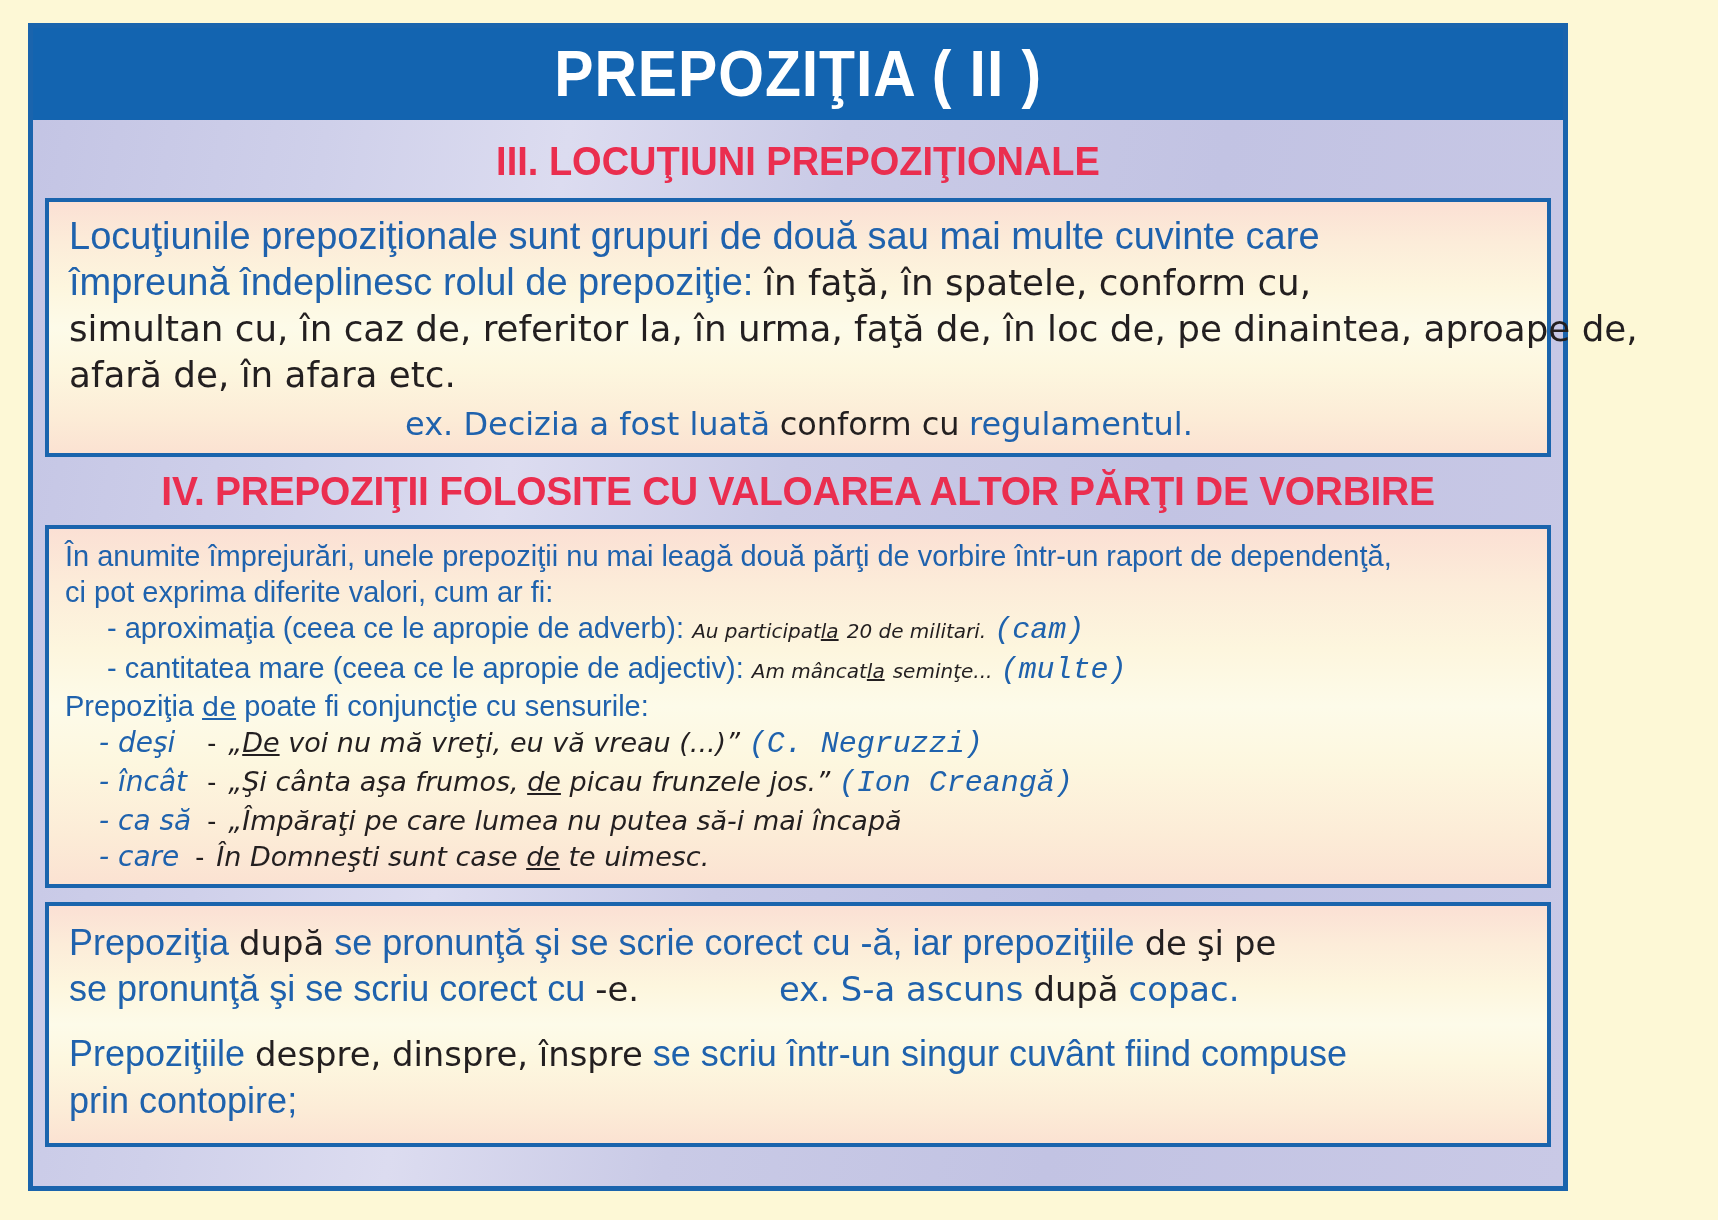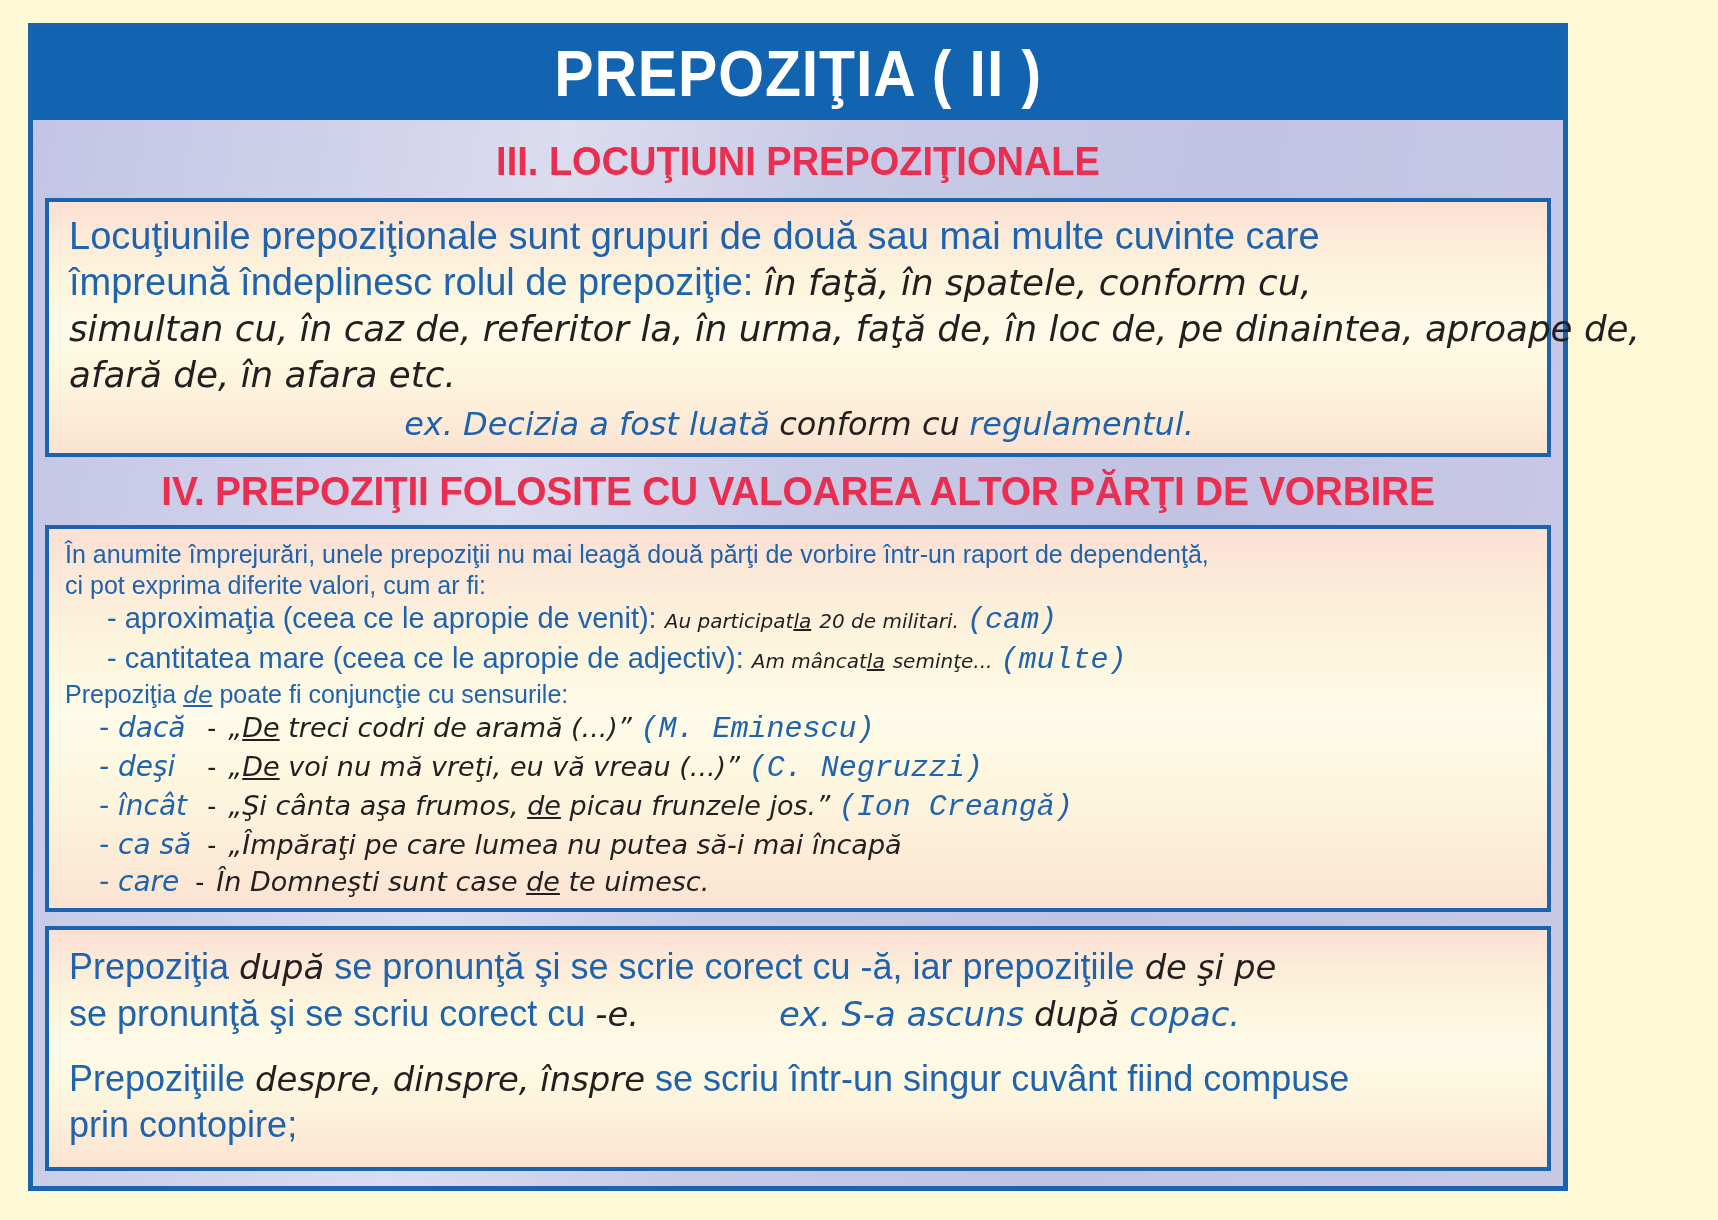--- a/index.html
+++ b/index.html
@@ -100,32 +100,31 @@
     white-space: nowrap;
   }
   .box1 .ex {
     text-align: center;
     font-size: 34px;
     padding-top: 6px;
     white-space: nowrap;
   }
   .ital {
     font-family: "DejaVu Sans", sans-serif;
-    font-style: italic;
     font-size: 0.94em;
   }
 
   
   .box2 {
     margin: 0 12px;
     padding: 10px 14px 8px 16px;
   }
   .box2 .p {
     color: #1f62ad;
-    font-size: 25px;
+    font-size: 29px;
     line-height: 1.23;
     white-space: nowrap;
   }
   .box2 .bullet {
     color: #1f62ad;
     font-size: 29px;
     line-height: 1.25;
     padding-left: 42px;
     white-space: nowrap;
   }
@@ -227,46 +226,41 @@
     </div>
   </div>
 
   <div class="section-heading heading4">IV. PREPOZIŢII FOLOSITE CU VALOAREA ALTOR PĂRŢI DE VORBIRE</div>
 
   <div class="box box2">
     <div class="p">În anumite împrejurări, unele prepoziţii nu mai leagă două părţi de vorbire într-un raport de dependenţă,</div>
     <div class="p">ci pot exprima diferite valori, cum ar fi:</div>
 
     <div class="bullet">
-      <span>- aproximaţia (ceea ce le apropie de venit):</span>
+      <span>- aproximaţia (ceea ce le apropie de adverb):</span>
       <span class="ex-s">Au participat</span><span class="ex-s u">la</span>
       <span class="ex-s">20 de militari.</span>
       <span class="cite">(cam)</span>
     </div>
 
     <div class="bullet">
       <span>- cantitatea mare (ceea ce le apropie de adjectiv):</span>
       <span class="ex-s">Am mâncat</span><span class="ex-s u">la</span>
       <span class="ex-s">seminţe...</span>
       <span class="cite">(multe)</span>
     </div>
 
     <div class="p">
       <span>Prepoziţia</span>
       <span class="ital u">de</span>
       <span>poate fi conjuncţie cu sensurile:</span>
     </div>
 
     <div class="senses">
 
-      <div class="row">
-        <div class="c1">- dacă</div>
-        <div class="c2">-</div>
-        <div class="c3"><span>„</span><span class="u">De</span><span> treci codri de aramă (...)”</span> <span class="cite">(M. Eminescu)</span></div>
-      </div>
 
       <div class="row">
         <div class="c1">- deşi</div>
         <div class="c2">-</div>
         <div class="c3"><span>„</span><span class="u">De</span><span> voi nu mă vreţi, eu vă vreau (...)”</span> <span class="cite">(C. Negruzzi)</span></div>
       </div>
 
       <div class="row">
         <div class="c1">- încât</div>
         <div class="c2">-</div>

